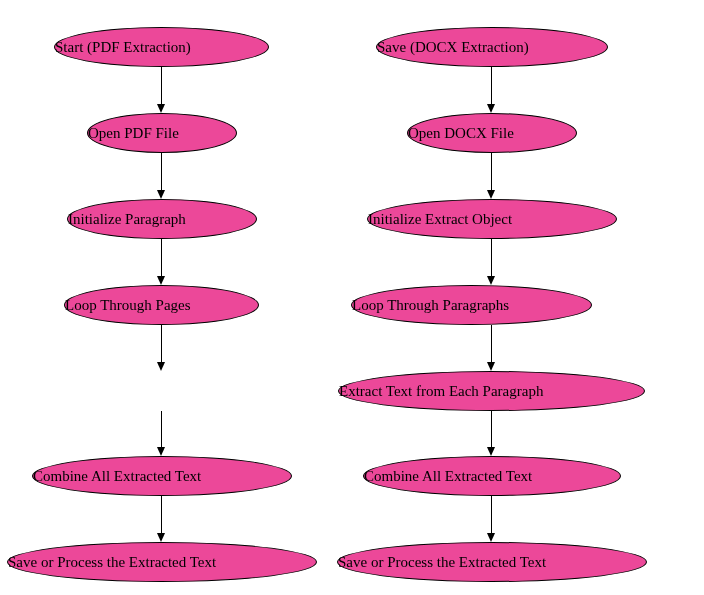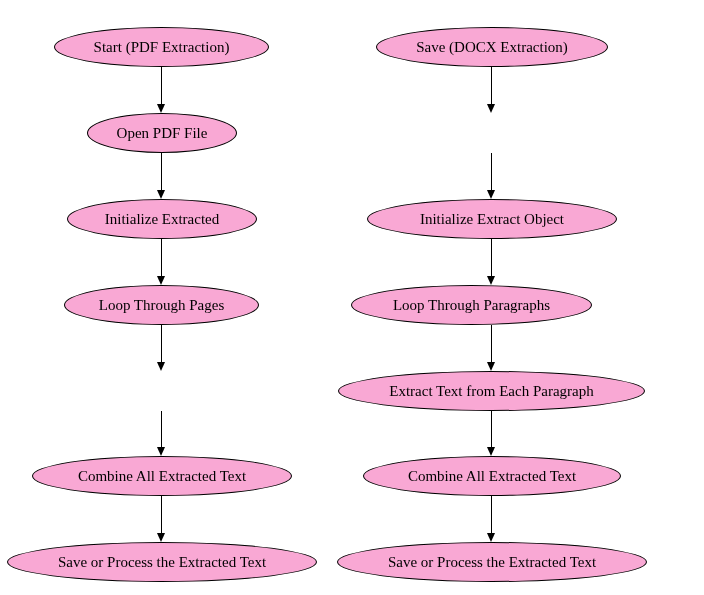--- a/index.html
+++ b/index.html
@@ -14,24 +14,24 @@
     background: #ffffff;
     font-family: "Liberation Serif", "DejaVu Serif", serif;
     overflow: hidden;
   }
   .node {
     position: absolute;
     height: 40px;
     box-sizing: border-box;
     border: 1.5px solid #000000;
     border-radius: 50%;
-    background: #f9a8d4;
+    background: #ec4899;
     display: flex;
     align-items: center;
-    justify-content: center;
+    justify-content: flex-start;
     font-size: 15px;
     color: #000000;
     white-space: nowrap;
   }
   .arrow {
     position: absolute;
     width: 9px;
   }
   .arrow-line {
     position: absolute;
@@ -57,21 +57,21 @@
 
 <div class="canvas">
 
   <div class="node" style="left:54px;  top:27px;  width:215px;">
     <span>Start (PDF Extraction)</span>
   </div>
   <div class="node" style="left:87px;  top:113px; width:150px;">
     <span>Open PDF File</span>
   </div>
   <div class="node" style="left:67px;  top:199px; width:190px;">
-    <span>Initialize Extracted</span>
+    <span>Initialize Paragraph</span>
   </div>
   <div class="node" style="left:64px;  top:285px; width:195px;">
     <span>Loop Through Pages</span>
   </div>
   <div class="node" style="left:32px;  top:456px; width:260px;">
     <span>Combine All Extracted Text</span>
   </div>
   <div class="node" style="left:7px;   top:542px; width:310px;">
     <span>Save or Process the Extracted Text</span>
   </div>
@@ -96,20 +96,23 @@
     <div class="arrow-line"></div>
     <div class="arrow-head"></div>
   </div>
   <div class="arrow" style="left:157px; top:496px; height:46px;">
     <div class="arrow-line"></div>
     <div class="arrow-head"></div>
   </div>
 
   <div class="node" style="left:376px; top:27px;  width:232px;">
     <span>Save (DOCX Extraction)</span>
+  </div>
+  <div class="node" style="left:407px; top:113px; width:170px;">
+    <span>Open DOCX File</span>
   </div>
   <div class="node" style="left:367px; top:199px; width:250px;">
     <span>Initialize Extract Object</span>
   </div>
   <div class="node" style="left:351px; top:285px; width:241px;">
     <span>Loop Through Paragraphs</span>
   </div>
   <div class="node" style="left:338px; top:371px; width:307px;">
     <span>Extract Text from Each Paragraph</span>
   </div>

